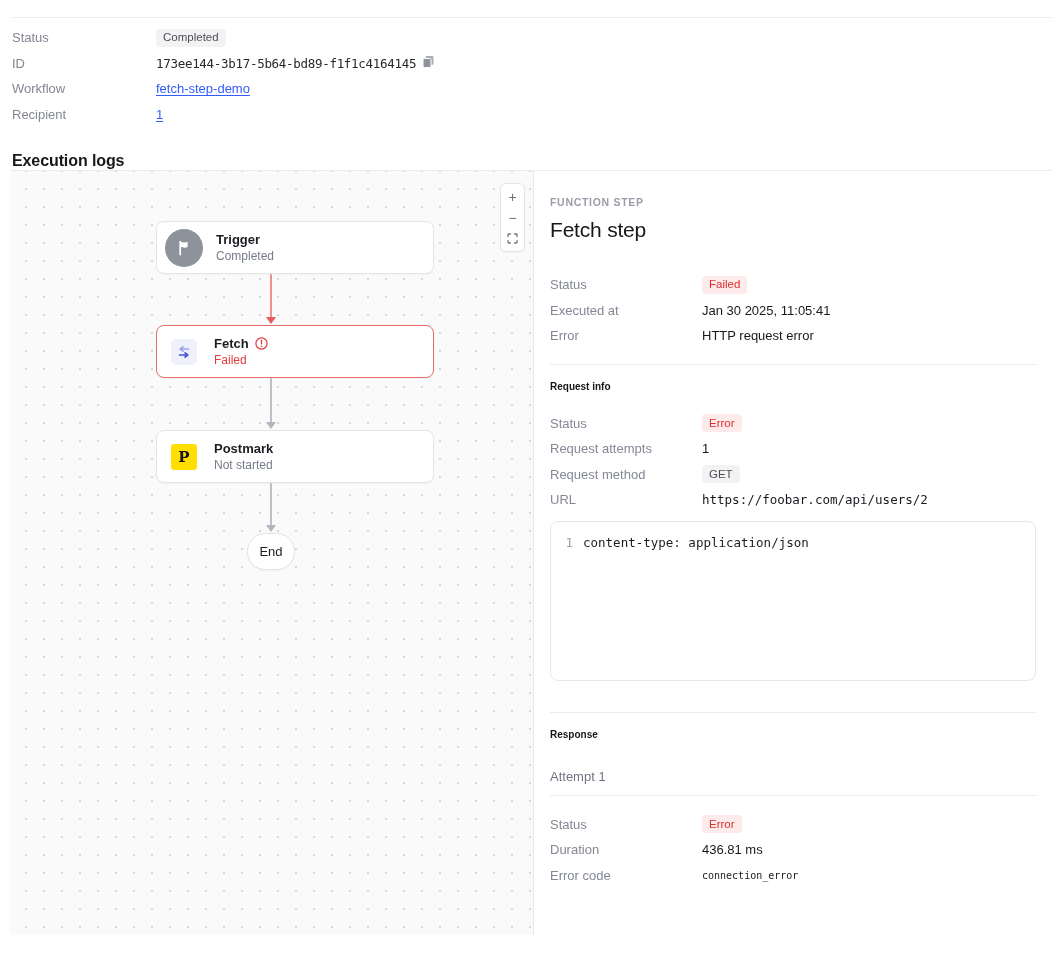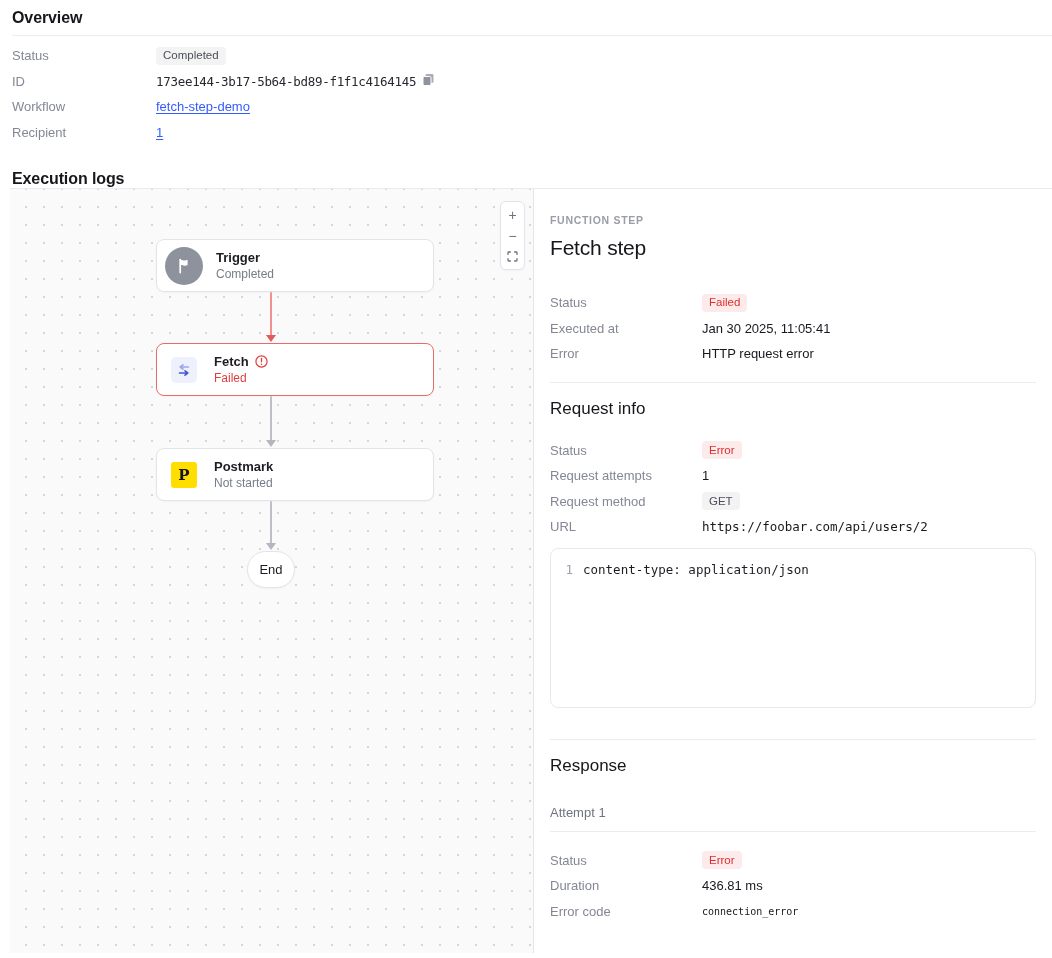--- a/index.html
+++ b/index.html
@@ -68,34 +68,33 @@
   .details { flex:1; background:#fff; padding:25px 16px 0 16px; }
   .kicker { font-size:10.5px; font-weight:600; letter-spacing:0.7px; color:#9a9da8; }
   .step-title { font-size:21px; font-weight:400; color:#15171b; margin-top:10px; letter-spacing:-0.2px; }
   .rows { margin-top:30px; }
   .drow { display:flex; min-height:25.5px; align-items:center; }
   .drow-label { width:152px; flex:0 0 152px; font-size:13px; color:#848794; }
   .drow-value { font-size:13px; color:#17191e; display:flex; align-items:center; }
   .badge-red { display:inline-block; background:#fdeaea; color:#dc2f2f; font-size:11.5px;
     line-height:15px; padding:1.5px 7px; border-radius:4px; }
   .panel-divider { border:none; border-top:1px solid #ececef; margin:15px 0 16px 0; }
-  .sub-heading { font-size:17px; font-weight:400; color:#15171b; }
+  .sub-heading { font-size:10px; font-weight:700; color:#15171b; }
   .code-box { margin-top:8px; border:1px solid #e8e8eb; border-radius:8px; height:160px;
     padding:13px 12px; background:#fff; }
   .code-line { display:flex; gap:10px; font-size:12.5px; line-height:16px; }
   .code-ln { color:#9ca0ab; min-width:10px; text-align:right; }
   .code-text { color:#1b1d22; }
   .attempt-row { margin-top:29px; padding-bottom:11px; border-bottom:1px solid #ececef;
     font-size:13px; color:#6f7480; }
 </style>
 </head>
 <body>
 
 <div class="overview">
-  <div class="section-title">Overview</div>
   <hr class="overview-divider">
   <div class="kv">
     <div class="kv-label">Status</div>
     <div class="kv-value">
         <span class="badge-gray">Completed</span>
       </div>
   </div>
   <div class="kv">
     <div class="kv-label">ID</div>
     <div class="kv-value">

